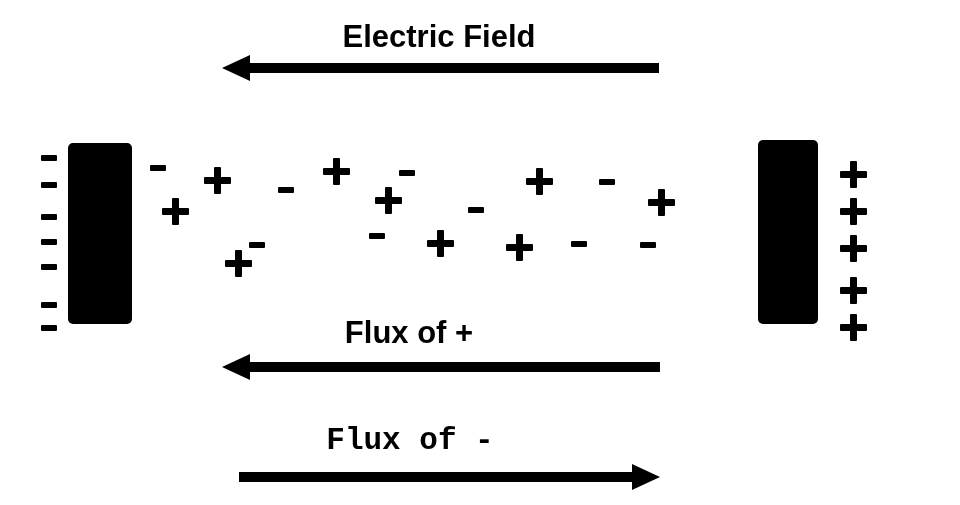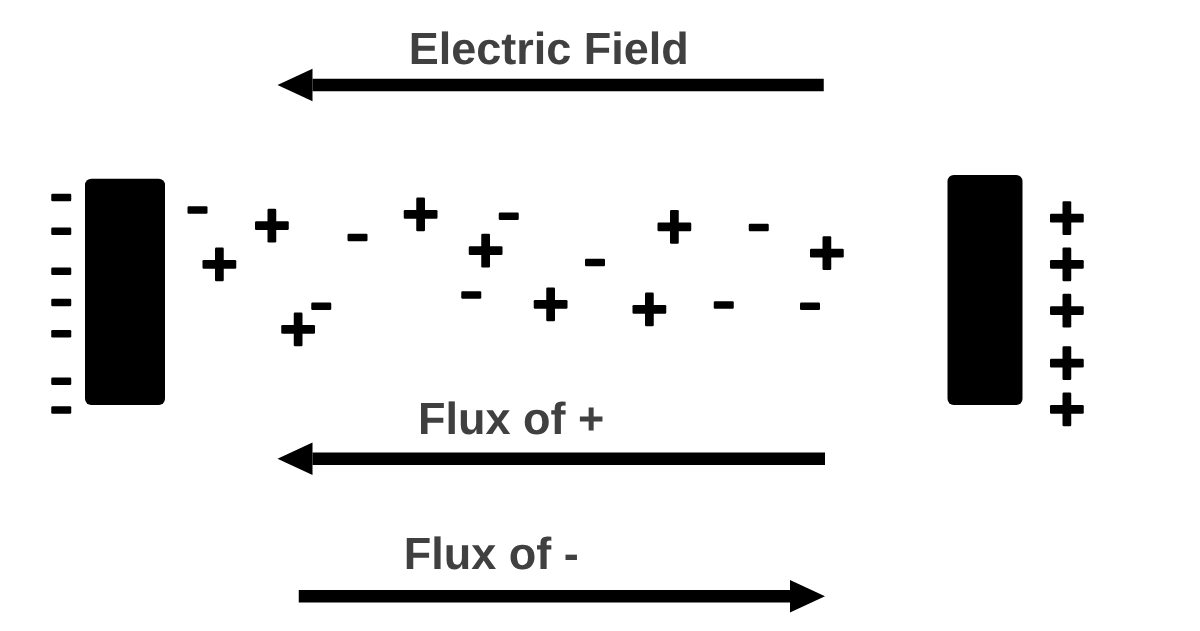--- a/index.html
+++ b/index.html
@@ -11,29 +11,29 @@
   #canvas {
     position: relative;
     width: 960px;
     height: 505px;
     background: #ffffff;
     overflow: hidden;
   }
   .diagram-label {
     position: absolute;
     transform: translateX(-50%);
-    font-size: 36px;
+    font-size: 31px;
     font-weight: 700;
-    color: #404040;
+    color: #000000;
     white-space: nowrap;
     line-height: 1;
   }
   #electric-field-label { left: 439px; top: 21px; }
   #flux-positive-label  { left: 409px; top: 317px; }
-  #flux-negative-label  { left: 393px; top: 425px; }
+  #flux-negative-label  { left: 410px; top: 425px; font-family: Liberation Mono, monospace; }
 
   .electrode {
     position: absolute;
     background: #000000;
     border-radius: 5px;
   }
   #left-electrode  { left: 68px;  top: 143px; width: 64px; height: 181px; }
   #right-electrode { left: 758px; top: 140px; width: 60px; height: 184px; }
 
   .arrow {

